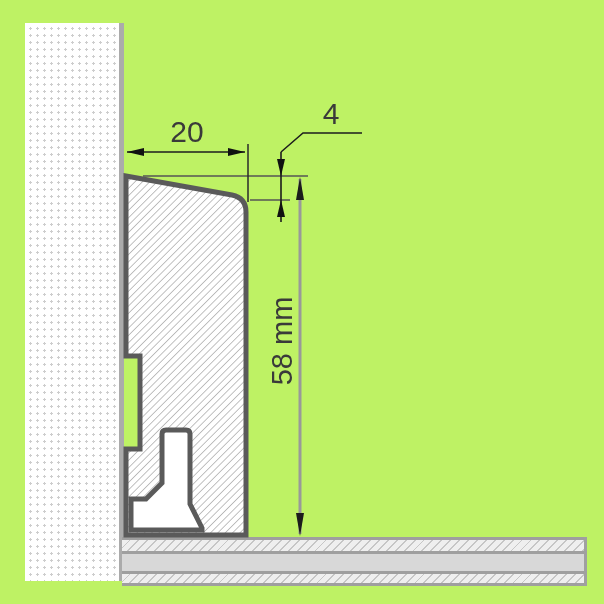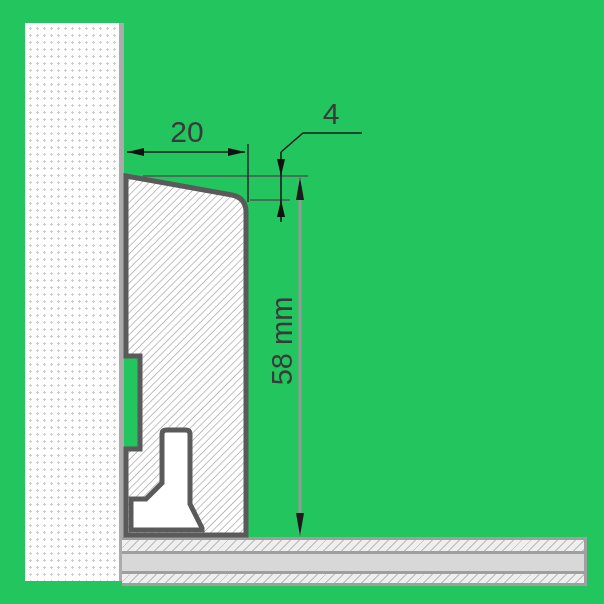--- a/index.html
+++ b/index.html
@@ -1,17 +1,17 @@
 <!DOCTYPE html>
 <html><head>
 <meta charset="utf-8">
 <style>
   html,body{margin:0;padding:0;background:#ffffff;}
   #stage{
-    position:relative;width:604px;height:604px;background:#22c55e;overflow:hidden;
+    position:relative;width:604px;height:604px;background:#bef264;overflow:hidden;
     font-family:"Liberation Sans", sans-serif;
   }
   
   #wall{
     position:absolute;left:25px;top:23px;width:94px;height:558px;
     background-color:#ffffff;
     background-image:radial-gradient(#cdcdcd 1.1px, rgba(255,255,255,0) 1.35px);
     background-size:7px 7px;background-position:2px 2px;
   }
   #wall-face{

